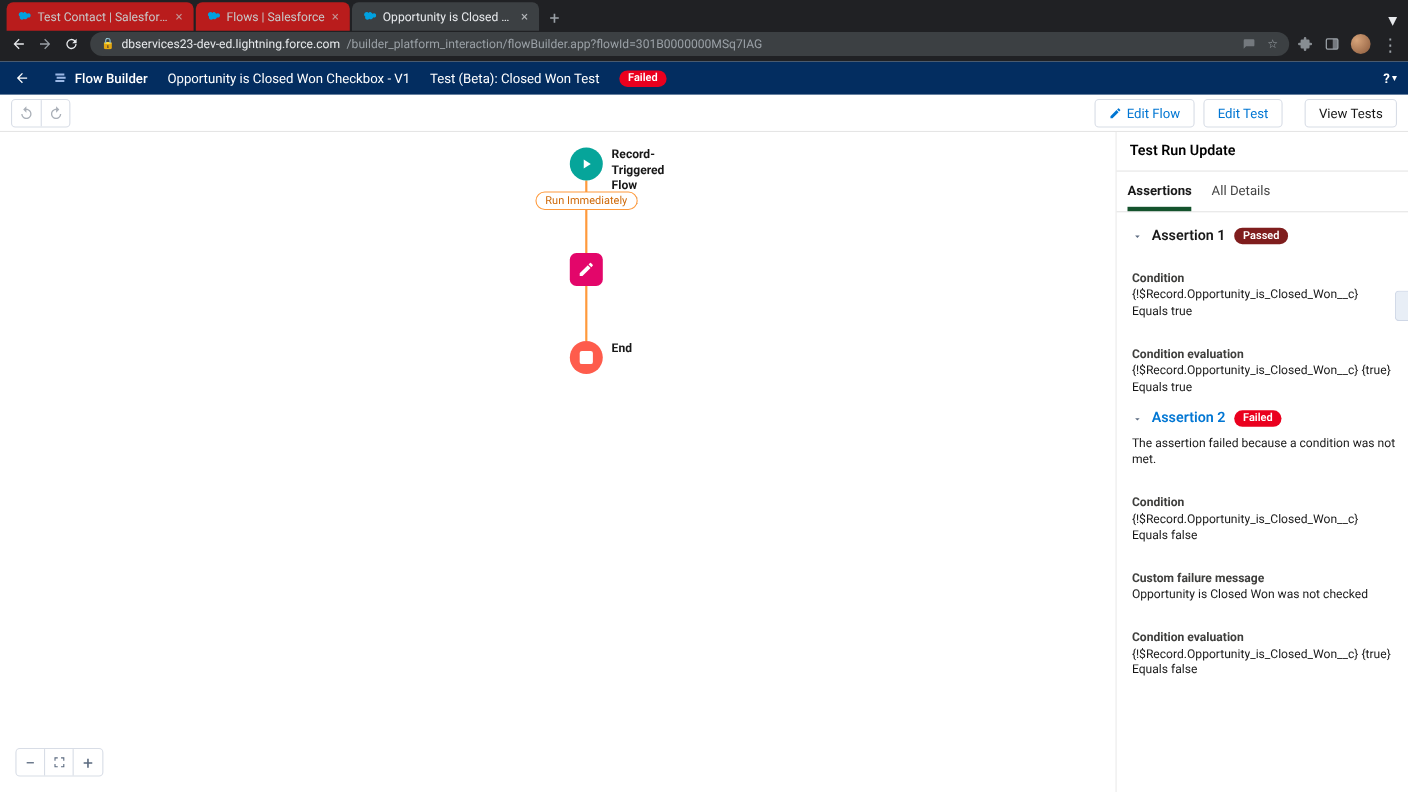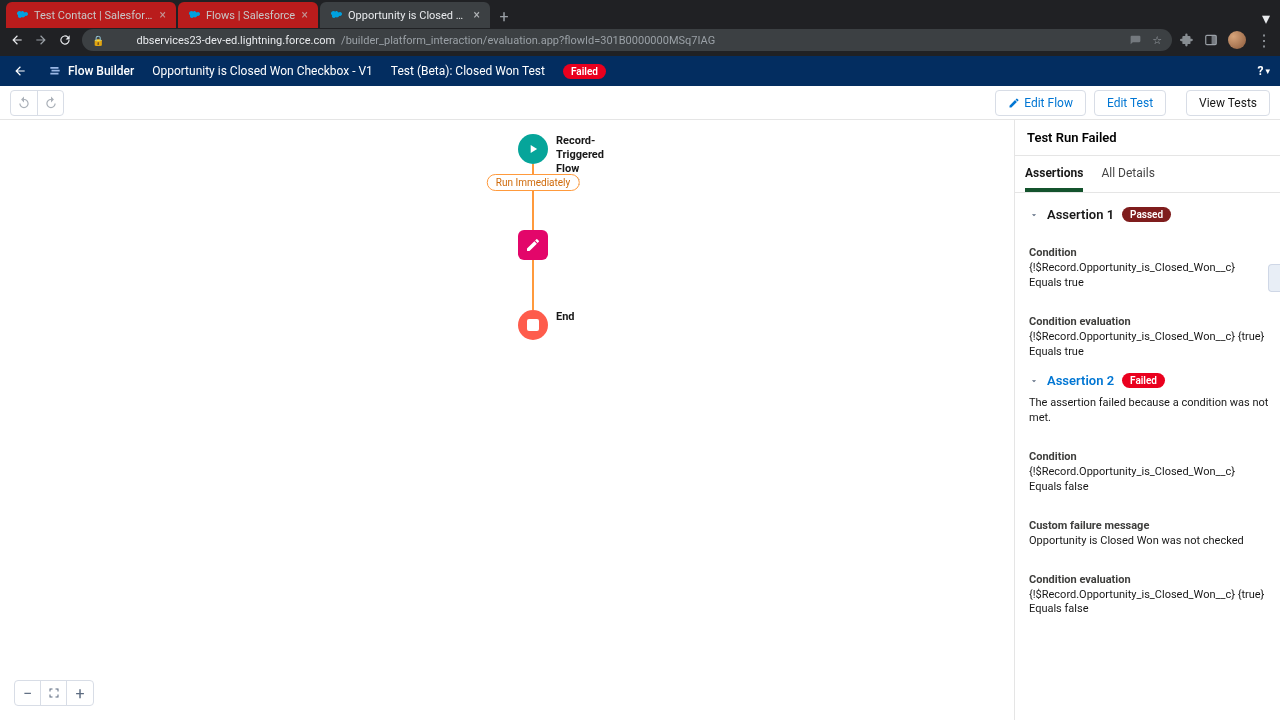--- a/index.html
+++ b/index.html
@@ -13,21 +13,21 @@
   .tab.active { background: #3c4043; color: #e8eaed; }
   .tab .favicon { width: 12px; height: 12px; border-radius: 2px; display:inline-flex; align-items:center; justify-content:center;}
   .tab .title { flex: 1; overflow: hidden; white-space: nowrap; text-overflow: ellipsis; }
   .tab .close { font-size: 12px; opacity: .7; }
   .newtab { width: 24px; height: 24px; display:flex; align-items:center; justify-content:center; color:#9aa0a6; font-size:16px; }
   .toolbar { display: flex; align-items: center; height: 28px; padding: 0 8px 4px 8px; gap: 8px; }
   .toolbar .nav { display:flex; gap:6px; align-items:center; }
   .nav-btn { width:18px; height:18px; display:flex; align-items:center; justify-content:center; color:#9aa0a6; }
   .nav-btn.enabled { color:#e8eaed; }
   .omnibox { flex:1; height:22px; background:#3c4043; border-radius:12px; display:flex; align-items:center; padding:0 10px; font-size:11px; color:#9aa0a6; gap:6px; }
-  .omnibox .host { color:#e8eaed;margin-left:26px; }
+  .omnibox .host { color:#e8eaed; }
   .omnibox .path { color:#9aa0a6; }
   .omnibox .lock { font-size:10px; }
   .omnibox-right { margin-left:auto; display:flex; gap:10px; color:#9aa0a6;}
   .chrome-right { display:flex; gap:10px; align-items:center; color:#9aa0a6; }
   .avatar { width:18px; height:18px; border-radius:50%; background: radial-gradient(circle at 30% 30%, #d7a47a, #8b5a3c); }
   .dropdown-caret { width:18px; text-align:center; }
 
   
   .app-header { background:#032d60; color:#fff; height:30px; display:flex; align-items:center; padding:0 10px; font-size:12px; gap:18px; position:relative;}
   .app-header .back { width:20px; height:20px; display:flex; align-items:center; justify-content:center; }
@@ -146,21 +146,21 @@
         </span>
       <span class="nav-btn enabled">
           <svg width="14" height="14" viewBox="0 0 24 24">
             <path fill="currentColor" d="M17.65 6.35A8 8 0 1 0 20 12h-2a6 6 0 1 1-1.76-4.24L13 11h7V4z"></path>
           </svg>
         </span>
     </div>
     <div class="omnibox">
       <span class="lock">🔒</span>
       <span class="host">dbservices23-dev-ed.lightning.force.com</span>
-        <span class="path">/builder_platform_interaction/evaluation.app?flowId=301B0000000MSq7IAG</span>
+        <span class="path">/builder_platform_interaction/flowBuilder.app?flowId=301B0000000MSq7IAG</span>
       <span class="omnibox-right">
         <span>
             <svg width="13" height="13" viewBox="0 0 24 24">
               <path fill="currentColor" d="M19 3H5a2 2 0 0 0-2 2v14l4-4h12a2 2 0 0 0 2-2V5a2 2 0 0 0-2-2z" opacity=".6"></path>
             </svg>
           </span>
         <span>☆</span>
       </span>
     </div>
     <div class="chrome-right">
@@ -273,21 +273,21 @@
       <span class="zoom-btn">
           <svg width="12" height="12" viewBox="0 0 24 24">
             <path fill="currentColor" d="M9 3H3v6h2V5h4V3zm6 0v2h4v4h2V3h-6zM5 15H3v6h6v-2H5v-4zm14 4h-4v2h6v-6h-2v4z"></path>
           </svg>
         </span>
       <span class="zoom-btn">+</span>
     </div>
   </div>
 
   <div class="details">
-    <h3>Test Run Failed</h3>
+    <h3>Test Run Update</h3>
     <div class="dtabs">
       <div class="dtab active">Assertions</div>
       <div class="dtab">All Details</div>
     </div>
     <div class="details-body" id="details-body">
         <div class="assert-block">
           <div class="assert-header">
             <span class="chev">
               <svg width="10" height="10" viewBox="0 0 24 24">
                 <path fill="currentColor" d="M7 10l5 5 5-5z"></path>

